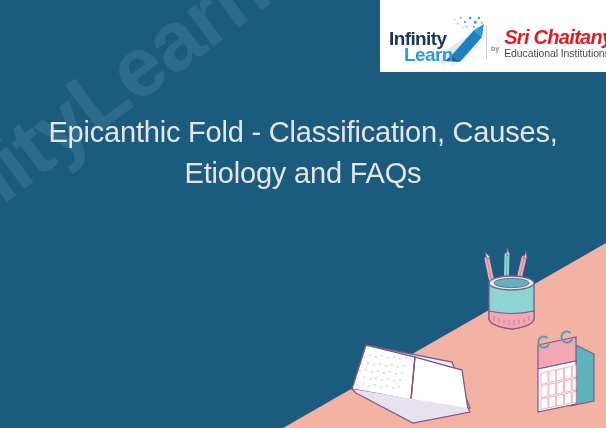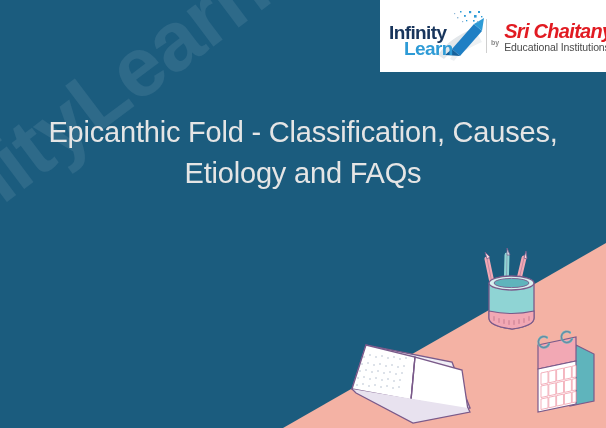--- a/index.html
+++ b/index.html
@@ -50,21 +50,21 @@
   
   .logo-panel {
     position: absolute;
     right: 0;
     top: 0;
     width: 226px;
     height: 72px;
     background: #ffffff;
     z-index: 6;
     display: flex;
-    align-items: center;
+    align-items: flex-end;
     justify-content: center;
   }
   .logo-inner {
     position: relative;
     width: 214px;
     height: 60px;
     display: flex;
     align-items: center;
   }
 

